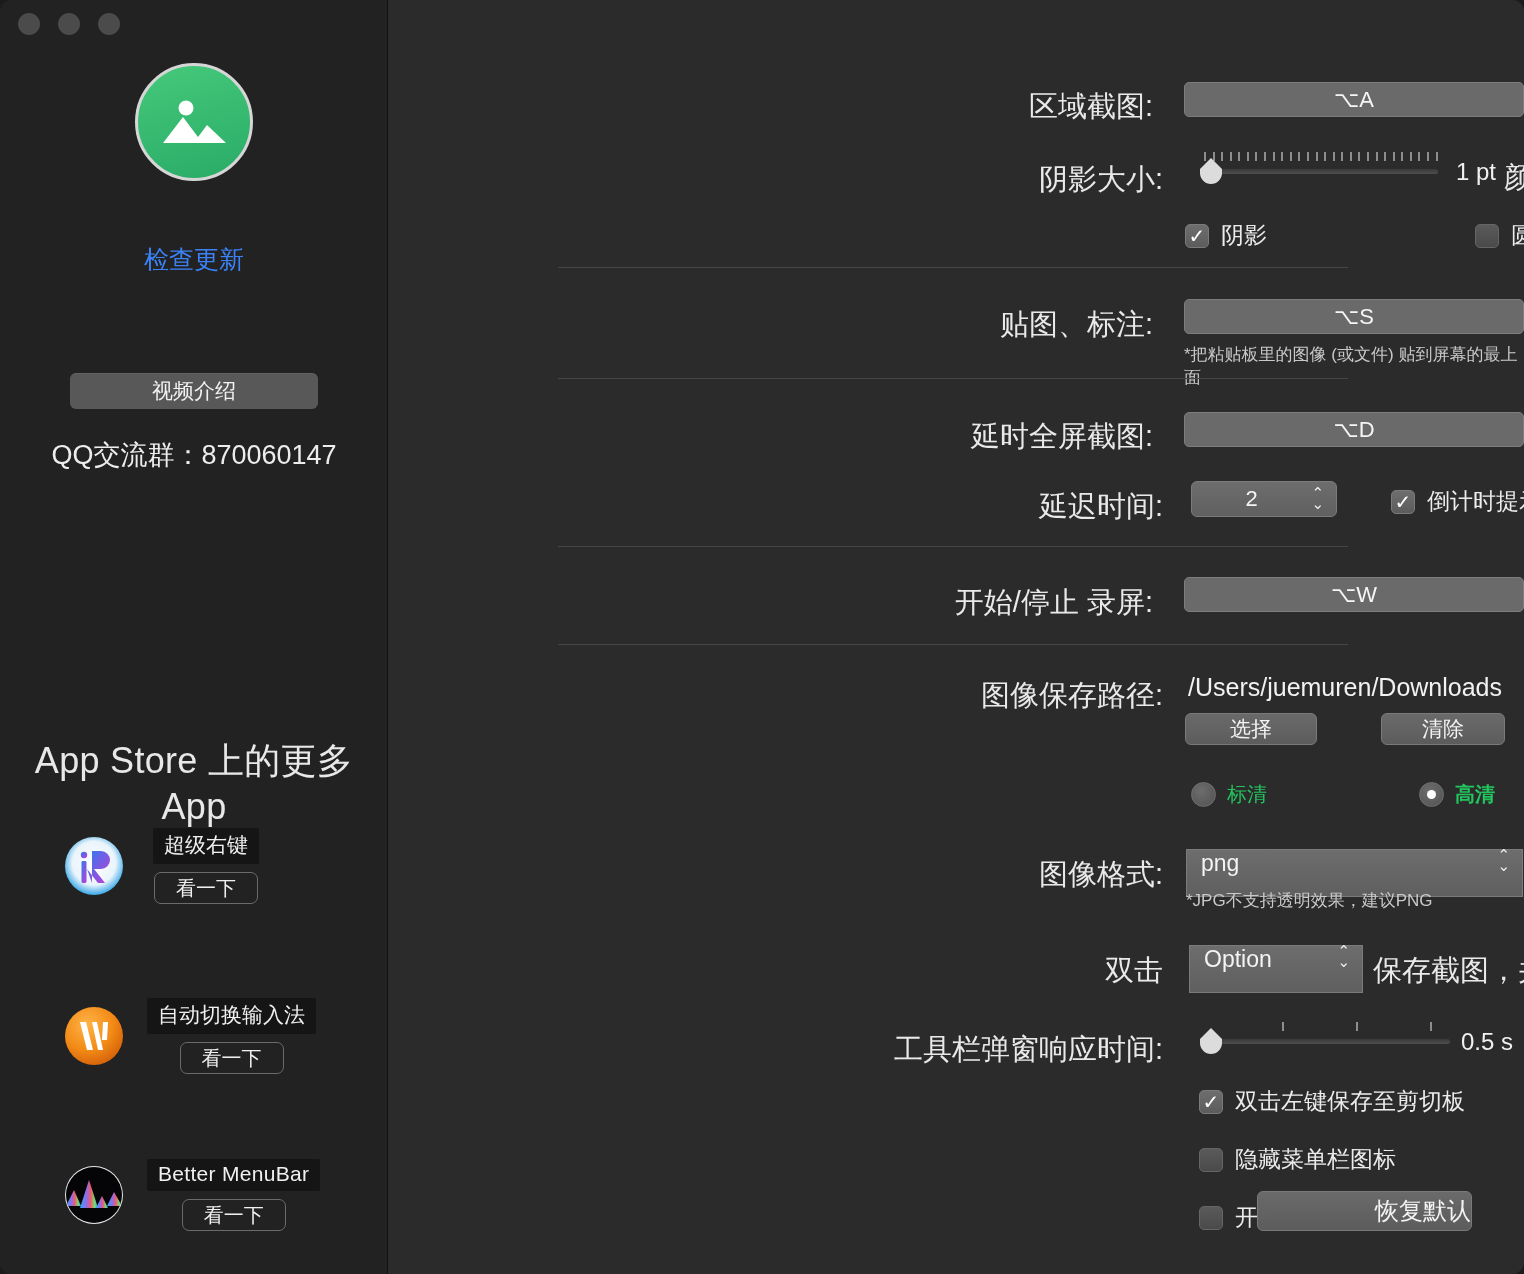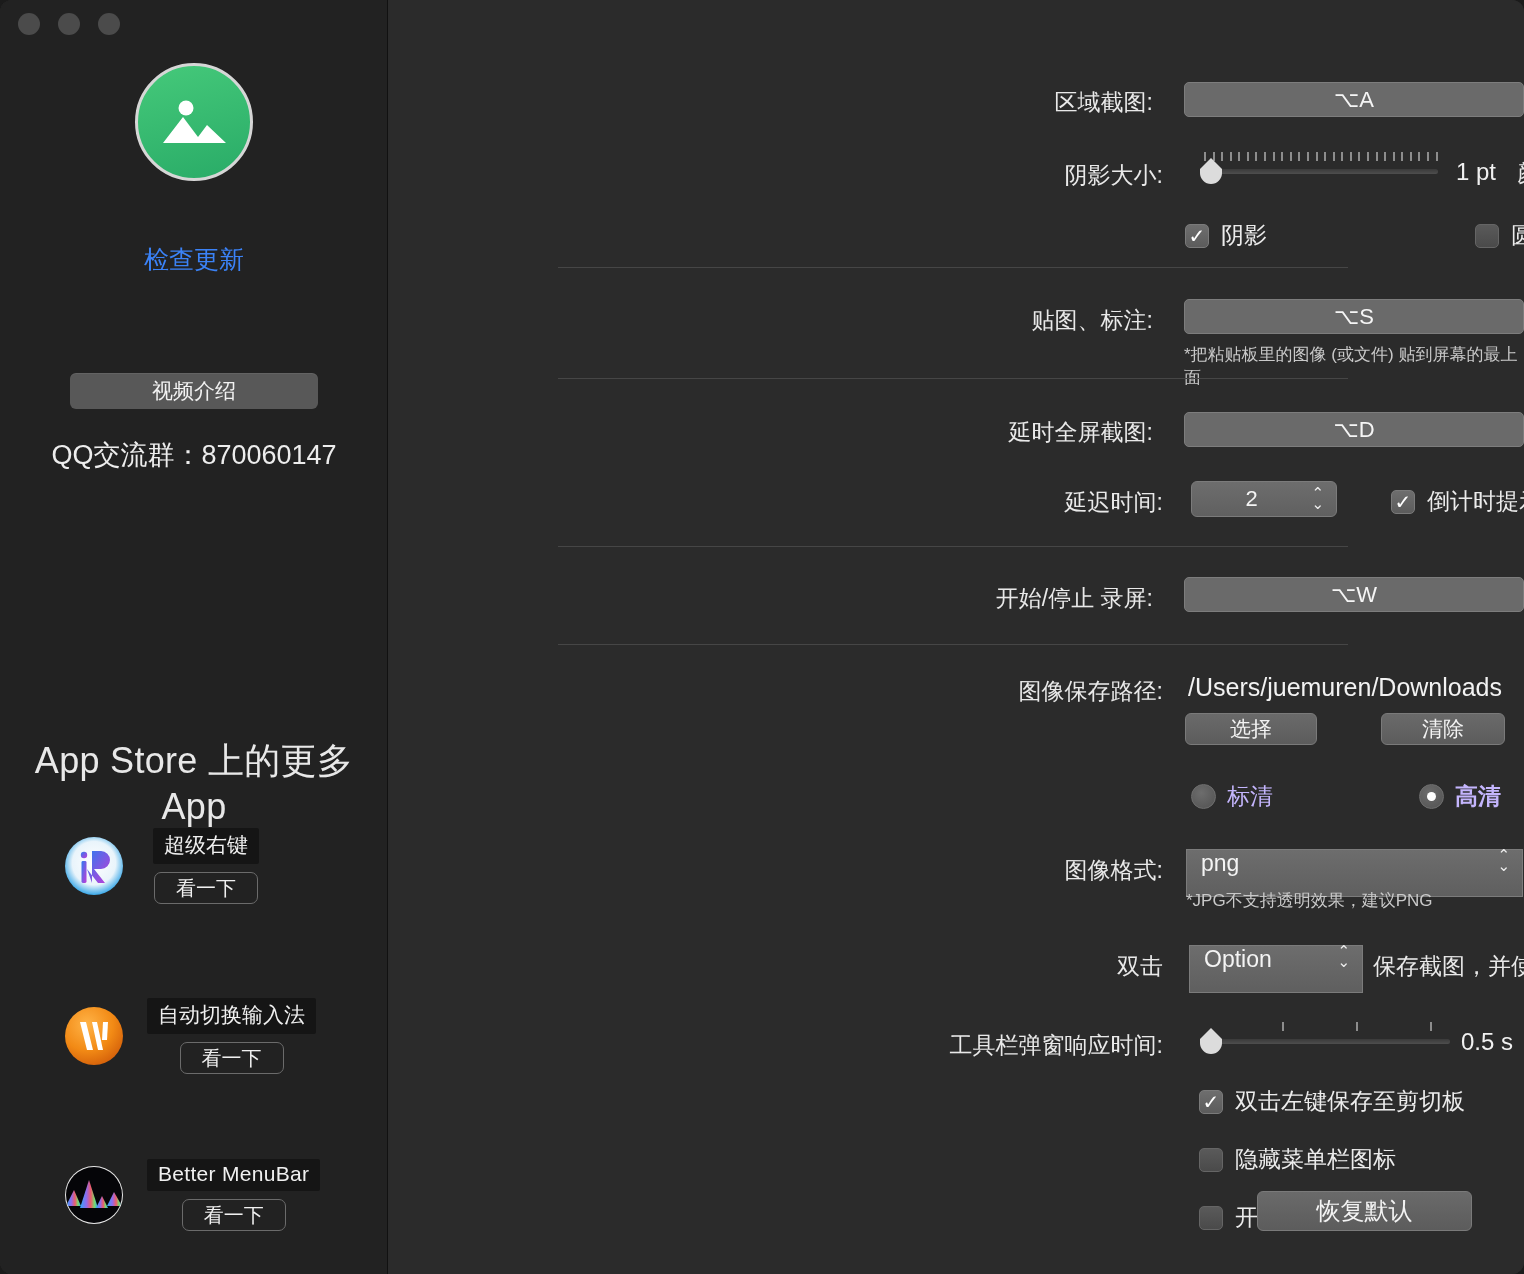--- a/index.html
+++ b/index.html
@@ -100,21 +100,21 @@
   .app-row.r3 { top: 1147px; }
   .app-row.r1 .right { margin-left: 28px; }
   .app-row.r3 .nm { letter-spacing: .3px; }
 
   
   #main {
     flex: 1; position: relative; height: 100%;
     background: #2b2b2b;
   }
   .lbl {
-    color: #e9e9e9; font-size: 23px;
+    color: #e9e9e9; font-size: 29px;
     text-align: right; white-space: nowrap;
   }
   .hotkey-field {
     background: #6a6a6a;
     border: 1px solid #7d7d7d;
     border-radius: 5px;
     color: #f5f5f5; font-size: 22px;
     display: flex; align-items: center; justify-content: center;
     cursor: pointer;
   }
@@ -146,21 +146,21 @@
     width: 25px; height: 25px; border-radius: 50%;
     background: radial-gradient(circle at 40% 35%, #6d6d6d, #515151);
     border: 1px solid #6f6f6f;
     display: inline-flex; align-items: center; justify-content: center;
     flex: 0 0 25px; cursor: pointer;
   }
   .radio .dot {
     width: 9px; height: 9px; border-radius: 50%; background: #ffffff;
   }
   .radio-row { display: flex; align-items: center; gap: 11px; }
-  .radio-row .t { color: #c4b5fd; font-size: 23px; }
+  .radio-row .t { color: #22c55e; font-size: 20px; }
 
   
   .slider { position: relative; height: 34px; }
   .slider .ticks {
     position: absolute; top: 0; left: 4px; right: 0; height: 9px;
     display: flex; justify-content: space-between;
   }
   .slider .ticks i {
     width: 2px; height: 9px; background: #8d8d8d; display: block;
   }
@@ -481,15 +481,15 @@
     </div>
     <div class="cbx-row" style="position:absolute;top:1144px;left:811px;">
       <span class="cbx off"></span>
       <span class="t">隐藏菜单栏图标</span>
     </div>
     <div class="cbx-row" style="position:absolute;top:1202px;left:811px;">
       <span class="cbx off"></span>
       <span class="t">开机自启动</span>
     </div>
 
-    <button class="gbtn" style="position:absolute;top:1191px;left:869px;width:215px;height:40px;font-size:24px;">恢复默认</button>
+    <button class="gbtn" style="position:absolute;top:1191px;left:869px;width:215px;height:40px;font-size:24px;text-align:right;">恢复默认</button>
   </div>
 </div>
 
 </body></html>

